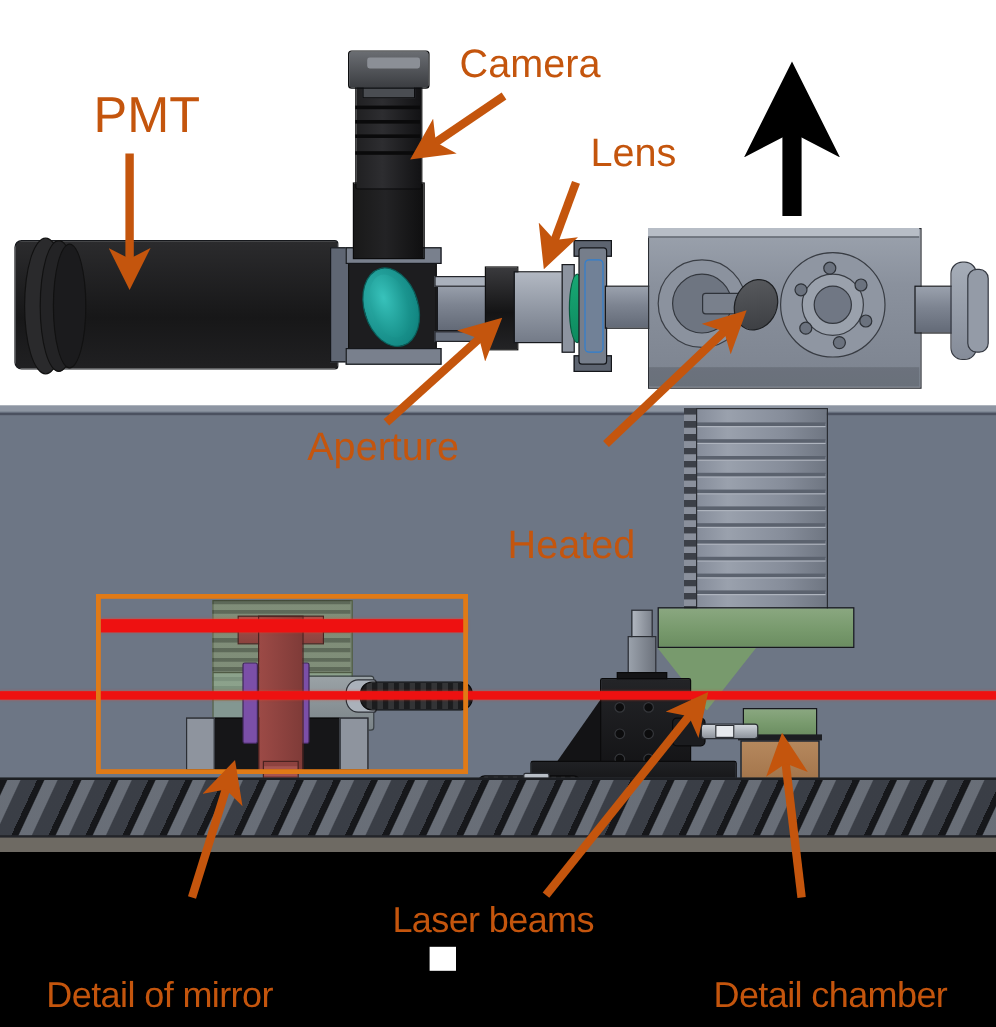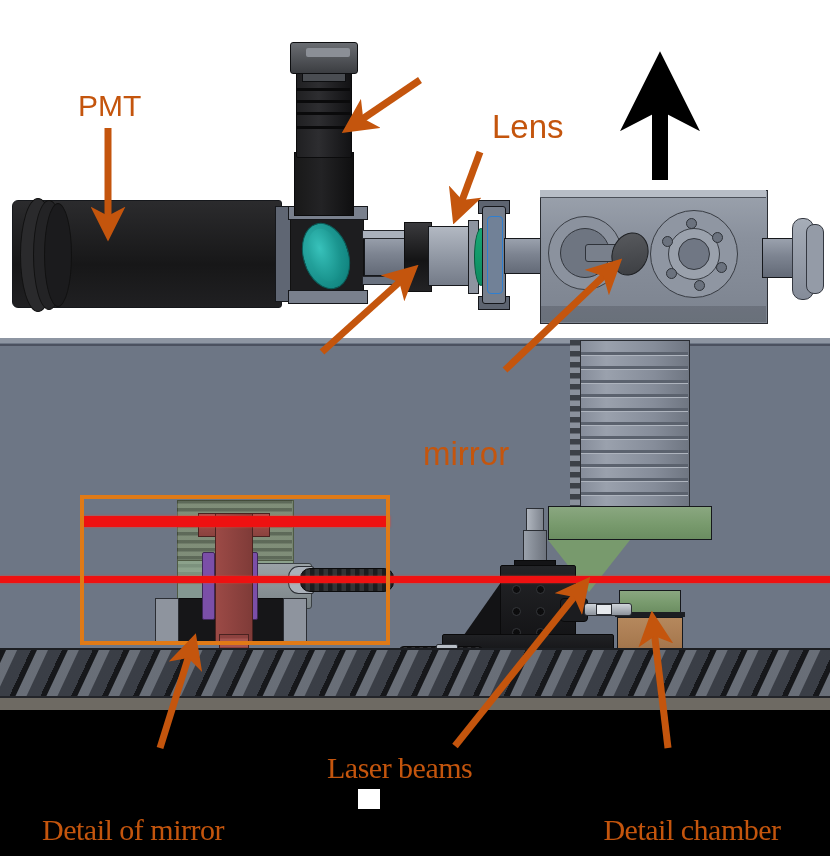--- a/index.html
+++ b/index.html
@@ -168,22 +168,22 @@
   #laser-low{left:0px;top:576px;width:830px;height:7px;}
   #laser-up{left:84px;top:516px;width:306px;height:11px;}
 
   
   #arrows{left:0;top:0;width:830px;height:856px;pointer-events:none;}
 
   
   .lbl{position:absolute;color:#C4550D;font-family:"Liberation Sans",sans-serif;
        font-weight:400;line-height:1.04;white-space:pre;}
   .lbl-sans{font-family:"Liberation Sans",sans-serif;}
-  .lbl-narrow{font-family:Liberation Serif, serif;font-stretch:condensed;letter-spacing:-0.5px;}
-  #lbl-pmt{left:78px;top:90px;font-size:30px;}
+  .lbl-narrow{font-family:Liberation Sans, sans-serif;font-stretch:condensed;letter-spacing:-0.5px;}
+  #lbl-pmt{left:78px;top:74px;font-size:42px;}
   #lbl-camera{left:383px;top:36px;font-size:33px;}
   #lbl-lens{left:492px;top:110px;font-size:33px;}
   #lbl-aperture{left:256px;top:355px;font-size:33px;}
   #lbl-heated{left:423px;top:368px;font-size:33px;text-align:center;}
   #lbl-pumps{left:592px;top:20px;font-size:31px;color:#000;font-weight:400;}
   #lbl-detail{left:18px;top:752px;font-size:30px;text-align:center;width:230px;}
   #lbl-laserbeams{left:327px;top:752px;font-size:30px;}
   #lbl-inner{left:566px;top:752px;font-size:30px;text-align:center;width:252px;}
   #laser-swatch{left:358px;top:789px;width:22px;height:20px;background:#ffffff;}
 </style>
@@ -352,26 +352,28 @@
 
     <line x1="160" y1="748" x2="190" y2="652" stroke="#C4550D" stroke-width="7" marker-end="url(#ah)"></line>
 
     <line x1="455" y1="746" x2="578" y2="592" stroke="#C4550D" stroke-width="7" marker-end="url(#ah)"></line>
 
     <line x1="668" y1="748" x2="654" y2="630" stroke="#C4550D" stroke-width="7" marker-end="url(#ah)"></line>
   </svg>
 
   <div class="lbl lbl-sans" id="lbl-pmt">PMT</div>
 
+  <div class="lbl lbl-sans" id="lbl-camera">Camera</div>
 
   <div class="lbl lbl-sans" id="lbl-lens">Lens</div>
 
+  <div class="lbl lbl-sans" id="lbl-aperture">Aperture</div>
 
   <div class="lbl lbl-sans" id="lbl-heated">
-    <div style="text-align:center">mirror</div>
+    <div>Heated</div>
   </div>
 
 
   <div class="lbl lbl-narrow" id="lbl-detail">
     <div>Detail of mirror</div>
     
     
   </div>
 
   <div class="lbl lbl-narrow" id="lbl-laserbeams">Laser beams</div>

